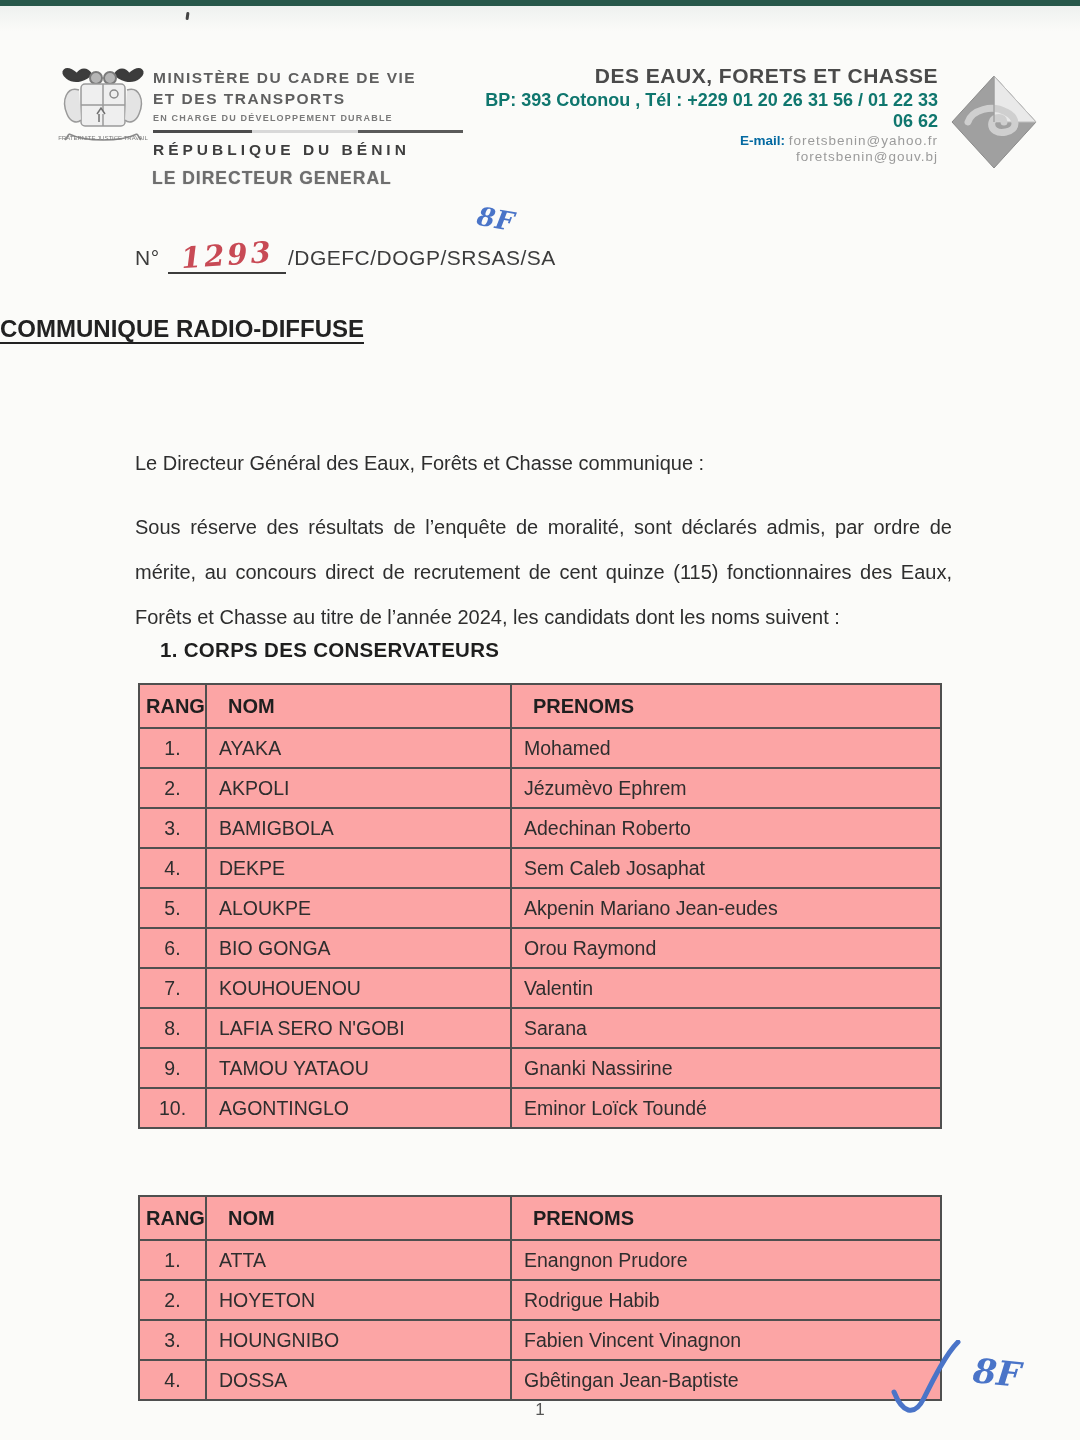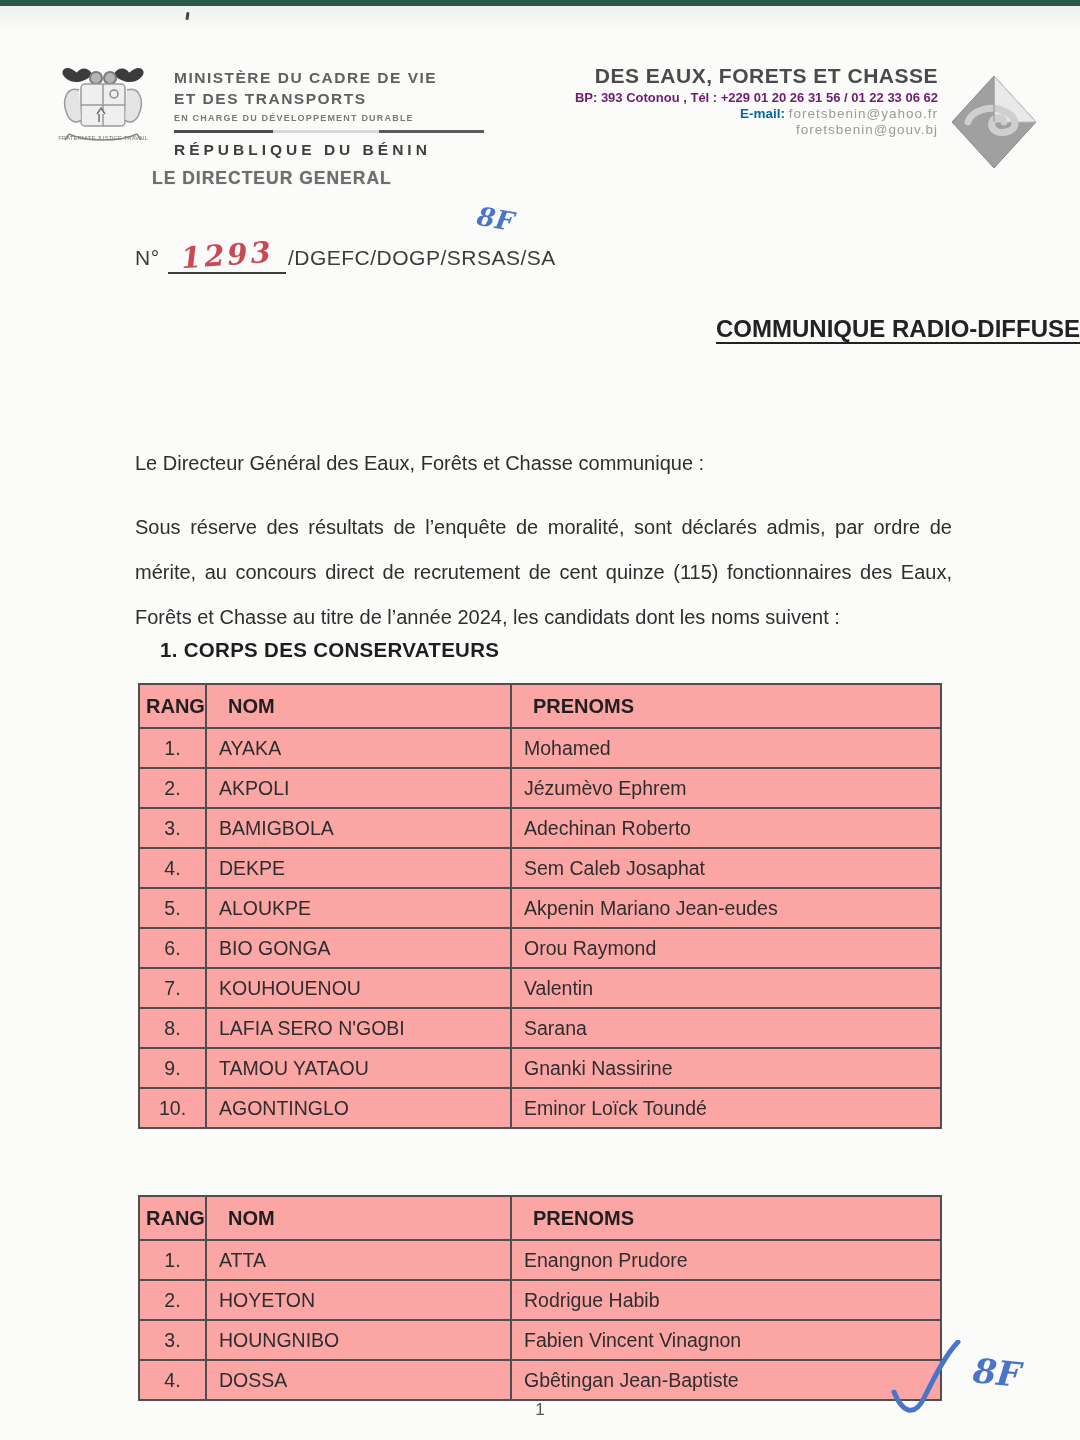--- a/index.html
+++ b/index.html
@@ -12,58 +12,58 @@
   .top-bar { position:absolute; top:0; left:0; width:100%; height:6px;
     background:#27584a; }
   .top-fade { position:absolute; top:6px; left:0; width:100%; height:26px;
     background:linear-gradient(#eef1ef, #fbfbf9); }
   .ink-speck { position:absolute; top:12px; left:186px; width:3px; height:8px;
     background:#444; border-radius:2px; transform:rotate(8deg); }
 
   
   .header { position:absolute; top:56px; left:57px; right:40px; display:flex;
     justify-content:space-between; }
-  .hdr-left { display:flex; gap:25px; }
+  .hdr-left { display:flex; gap:4px; }
   .coat { width:92px; height:100px; flex:0 0 auto; }
   .hdr-left-text { padding-top:12px; }
   .ministry { font-size:15.5px; letter-spacing:1.5px; color:#5f5f5f; font-weight:600;
     line-height:1.35; }
   .charge { font-size:9px; letter-spacing:1.2px; color:#7a7a7a; font-weight:600;
     margin-top:3px; }
   .hdr-divider { height:3px; margin:7px 0 8px 0; width:310px;
     background:linear-gradient(90deg,#4c4c4c 0 32%, #d8d8d8 32% 66%, #5a5a5a 66%); }
   .republique { font-size:15.5px; letter-spacing:4px; color:#3e3e3e; font-weight:600; }
   .directeur { position:absolute; top:168px; left:152px; font-size:17.5px;
     font-weight:bold; letter-spacing:1px; color:#6e6e6e;
     text-shadow:0 0 1px #9a9a9a; }
 
   .hdr-right { display:flex; gap:10px; align-items:flex-start; padding-top:8px; }
   .hdr-right-text { text-align:right; }
   .dg1 { font-size:20px; font-weight:bold; color:#4a4a4a; letter-spacing:.5px; }
   .dg2 { font-size:21px; font-weight:bold; color:#4a4a4a; letter-spacing:.5px; }
-  .addr { font-size:13px; font-weight:bold; color:#701a75; margin-top:2px; }
+  .addr { font-size:18px; font-weight:bold; color:#0f766e; margin-top:2px; }
   .email-line { font-size:13.5px; margin-top:1px; }
   .email-label { font-weight:bold; color:#0369a1; }
   .email-val { color:#9b9b9b; letter-spacing:1px; }
   .diamond { width:92px; height:100px; flex:0 0 auto; margin-top:6px; }
 
   
   .ref-line { position:absolute; top:238px; left:135px; font-size:21px; color:#3c3c3c;
     letter-spacing:.5px; }
   .ref-num-wrap { display:inline-block; border-bottom:2px solid #3c3c3c;
     min-width:118px; text-align:center; margin:0 2px; }
   .ref-num { font-family:"DejaVu Serif", serif; font-style:italic; font-weight:bold;
     color:#c84a55; font-size:29px; letter-spacing:3px; display:inline-block;
     transform:rotate(-4deg); }
   .ref-paraph { position:absolute; top:-34px; left:342px; color:#4a74c8;
     font-family:"DejaVu Serif", serif; font-style:italic; font-weight:bold;
     font-size:26px; transform:rotate(10deg); }
 
   
-  .title { position:absolute; top:315px; width:100%; text-align:right;
+  .title { position:absolute; top:315px; width:100%; text-align:left;
     font-size:24px; font-weight:bold; color:#222; }
   .title span { text-decoration:underline; text-underline-offset:5px; }
   .subtitle { position:absolute; top:352px; left:120px; right:120px;
     text-align:center; font-size:20.5px; font-weight:bold; color:#222;
     line-height:1.85; }
 
   
   .intro { position:absolute; top:452px; left:135px; right:130px; font-size:20px;
     color:#2e2e2e; }
   .paragraph { position:absolute; top:505px; left:135px; right:128px; font-size:20px;

